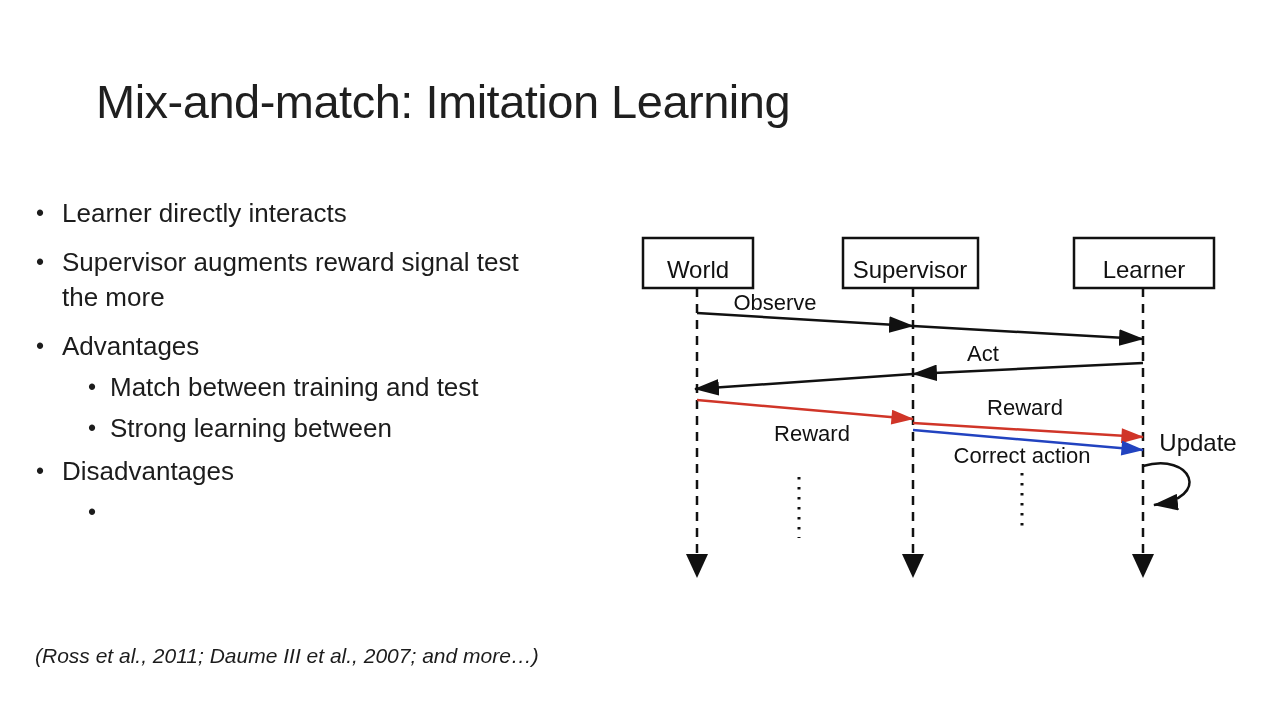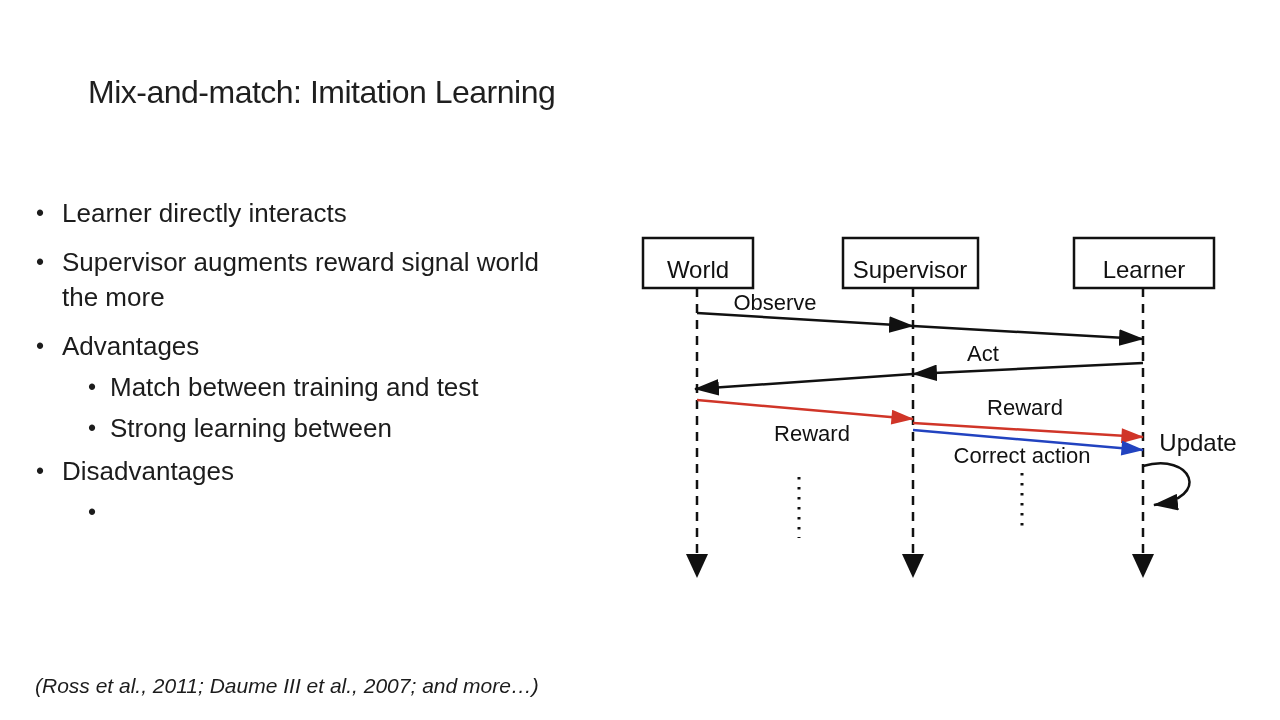--- a/index.html
+++ b/index.html
@@ -1,33 +1,33 @@
 <!DOCTYPE html>
 <html><head>
 <meta charset="utf-8">
 <style>
   * { margin:0; padding:0; box-sizing:border-box; }
   html,body { width:1280px; height:720px; background:#ffffff; overflow:hidden;
               font-family:"Liberation Sans", sans-serif; color:#1b1b1b; }
   .stage { position:relative; width:1280px; height:720px; background:#ffffff; }
 
-  .title { position:absolute; left:88px; top:74px; font-size:32px; font-weight:300;
+  .title { position:absolute; left:96px; top:74px; font-size:47px; font-weight:300;
            letter-spacing:-0.5px; color:#1f1f1f; white-space:nowrap; }
 
   .bullets { position:absolute; left:36px; top:196px; width:590px;
              font-size:26px; line-height:35px; color:#1c1c1c; }
   .li { display:flex; align-items:flex-start; }
   .li.l1 { margin-bottom:14px; }
   .dot { flex:none; width:26px; font-size:23px; }
   .sub { margin-left:52px; margin-top:6px; margin-bottom:8px; }
   .sub .li { margin-bottom:6px; }
   .sub .dot { width:22px; }
   .italic { font-style:italic; }
 
-  .footer { position:absolute; left:35px; top:674px; font-size:21px; font-style:italic;
+  .footer { position:absolute; left:35px; top:644px; font-size:21px; font-style:italic;
             color:#1c1c1c; white-space:nowrap; }
 
   svg.diagram { position:absolute; left:0; top:0; width:1280px; height:720px; }
   svg .box { fill:#ffffff; stroke:#111111; stroke-width:2.5; }
   svg text { font-family:"Liberation Sans", sans-serif; font-size:22px; fill:#111111; }
   svg text.actor { font-size:24px; }
   svg text.update { font-size:24px; }
   svg .life { stroke:#111111; stroke-width:2.5; stroke-dasharray:9 7; fill:none; }
   svg .msg { stroke-width:2.5; fill:none; }
   svg .black { stroke:#111111; }
@@ -46,21 +46,21 @@
     <div class="li l1">
       <span class="dot">•</span>
       <div class="txt">
         <div>Learner directly interacts</div>
       </div>
     </div>
 
     <div class="li l1">
       <span class="dot">•</span>
       <div class="txt">
-        <div>Supervisor augments reward signal world</div>
+        <div>Supervisor augments reward signal test</div>
         <div>the more</div>
       </div>
     </div>
 
     <div class="li l1" style="margin-bottom:0;">
       <span class="dot">•</span>
       <div class="txt">Advantages</div>
     </div>
     <div class="sub">
       <div class="li">

